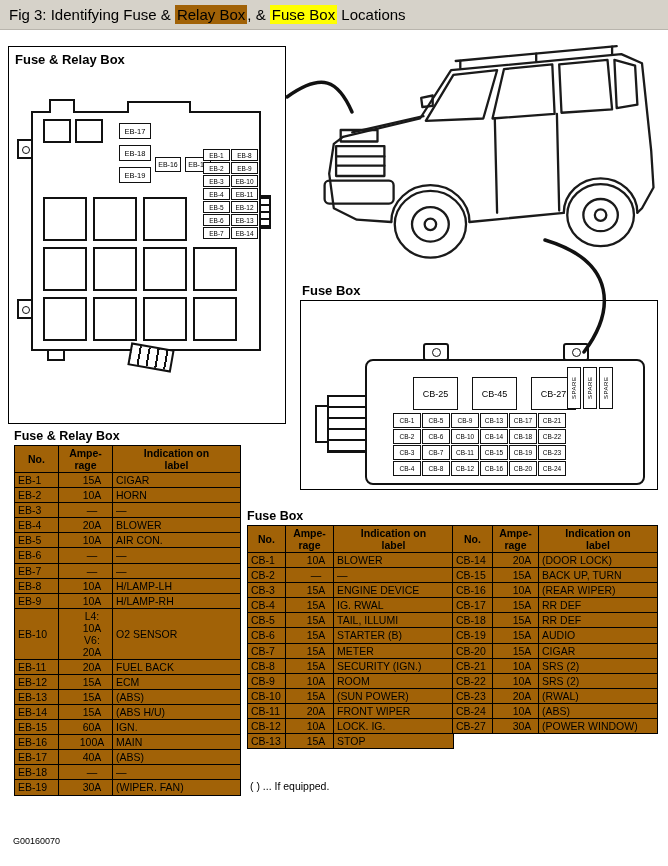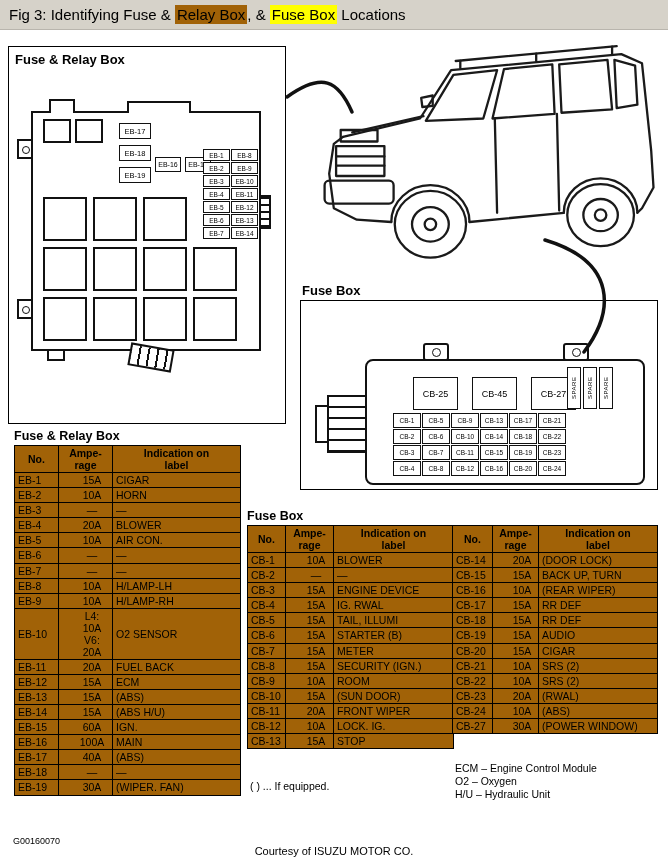--- a/index.html
+++ b/index.html
@@ -421,21 +421,21 @@
           <td class="col2">SECURITY (IGN.)</td>
         </tr>
         <tr>
           <td class="col0">CB-9</td>
           <td class="col1">10A</td>
           <td class="col2">ROOM</td>
         </tr>
         <tr>
           <td class="col0">CB-10</td>
           <td class="col1">15A</td>
-          <td class="col2">(SUN DOOR)</td>
+          <td class="col2">(SUN POWER)</td>
         </tr>
         <tr>
           <td class="col0">CB-11</td>
           <td class="col1">20A</td>
           <td class="col2">FRONT WIPER</td>
         </tr>
         <tr>
           <td class="col0">CB-12</td>
           <td class="col1">10A</td>
           <td class="col2">LOCK. IG.</td>
@@ -514,22 +514,16 @@
           <td class="col2">(ABS)</td>
         </tr>
         <tr>
           <td class="col0">CB-27</td>
           <td class="col1">30A</td>
           <td class="col2">(POWER WINDOW)</td>
         </tr>
       </tbody>
   </table>
 
-  <div class="notes">
-    <div>ECM – Engine Control Module</div>
-    <div>O2 – Oxygen</div>
-    <div>H/U – Hydraulic Unit</div>
-  </div>
   <div class="equipped-note">( ) ... If equipped.</div>
   <div class="figure-code">G00160070</div>
-  <div class="courtesy">Courtesy of ISUZU MOTOR CO.</div>
 
 </div>
 
 </body></html>

